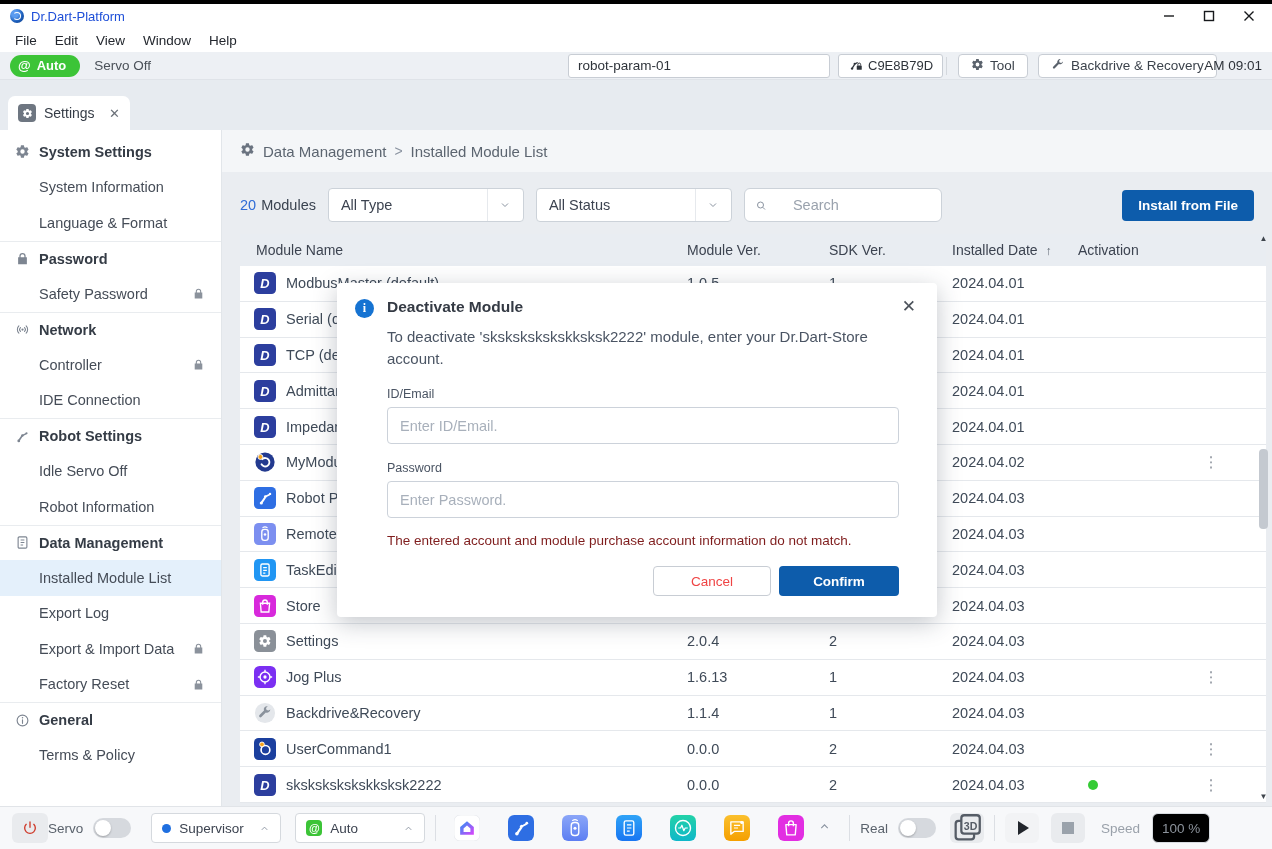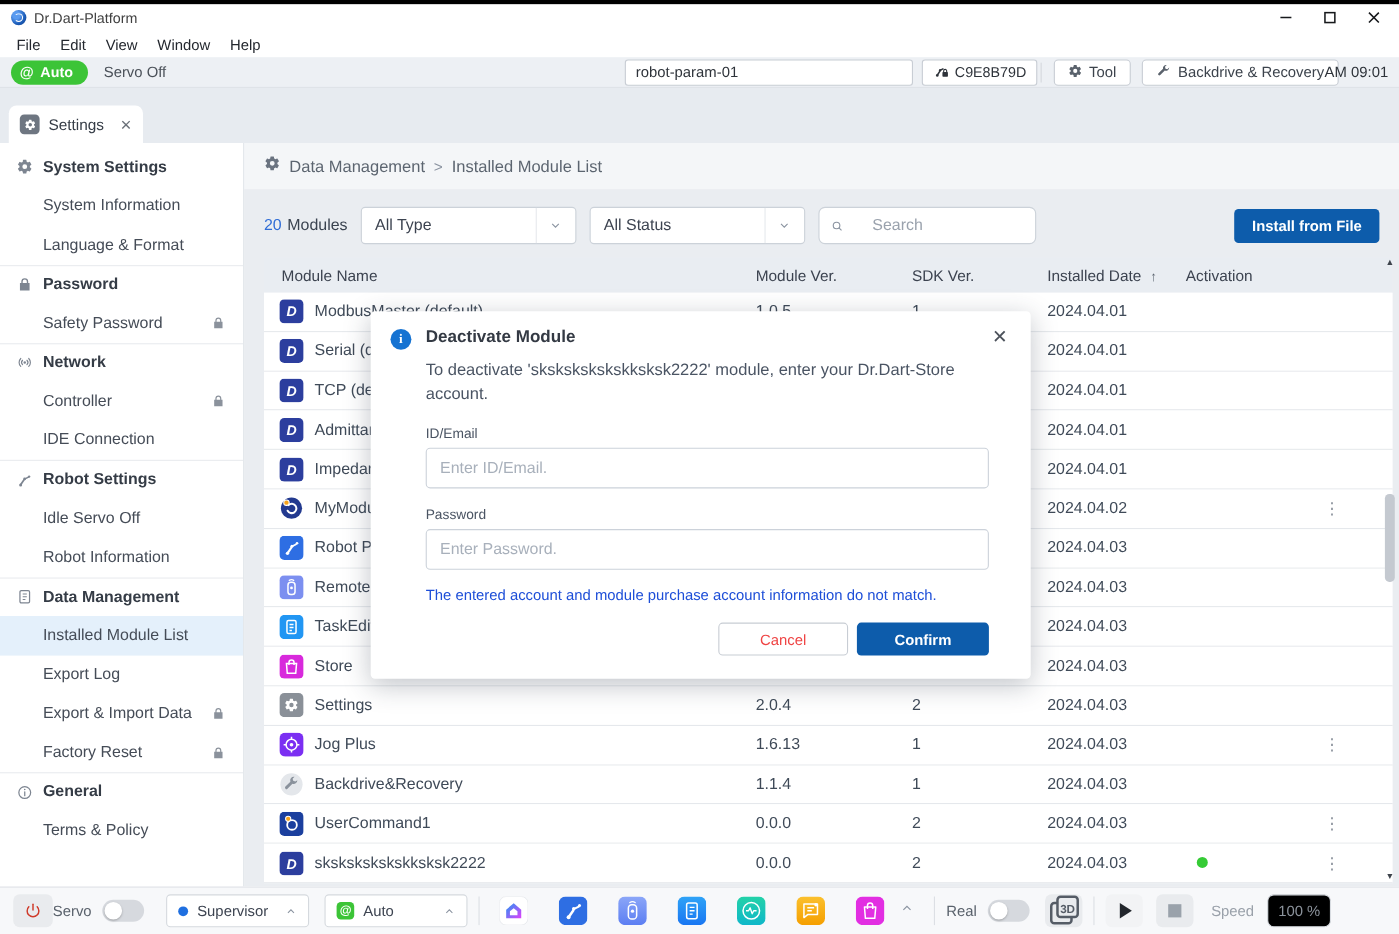--- a/index.html
+++ b/index.html
@@ -4,21 +4,21 @@
 <style>
   html,body{margin:0;padding:0;background:#c9ccd1;}
   *{box-sizing:border-box;font-family:"Liberation Sans",sans-serif;}
   .app{position:relative;width:1272px;height:849px;background:#fff;overflow:hidden;}
 
   
   .top-black{height:4px;background:#000;}
   .titlebar{height:24px;background:#fff;display:flex;align-items:center;padding:0 10px;}
   .logo{width:14px;height:14px;border-radius:50%;background:radial-gradient(circle at 35% 35%,#5a9bf0 0 25%,#1b5cb8 60%,#123f86);margin-right:7px;position:relative;}
   .logo::after{content:"";position:absolute;inset:3px;border-radius:50%;border:1.6px solid #fff;border-left-color:transparent;}
-  .title-text{font-size:13px;color:#404040;}
+  .title-text{font-size:13px;color:#1d4ed8;}
   .win-controls{margin-left:auto;display:flex;align-items:center;gap:26px;padding-right:6px;}
   .win-btn{width:14px;height:14px;display:flex;align-items:center;justify-content:center;color:#17191c;cursor:pointer;}
   .win-btn svg{width:12px;height:12px;stroke:#17191c;stroke-width:1.4;fill:none;}
 
   .menubar{height:24px;background:#fff;display:flex;align-items:center;padding-left:6px;}
   .menu-item{font-size:13.5px;color:#23272e;padding:0 9px;cursor:pointer;}
 
   .toolbar{height:28px;background:#edf0f4;border-bottom:1px solid #dfe3e8;display:flex;align-items:center;padding:0 10px;position:relative;}
   .auto-badge{display:flex;align-items:center;gap:6px;background:#3cc437;color:#fff;border-radius:11px;height:22px;padding:0 14px 0 8px;font-size:13px;font-weight:bold;}
   .auto-badge .at{font-size:13px;font-weight:bold;}
@@ -92,21 +92,21 @@
   .modal{position:absolute;left:337px;top:283px;width:600px;height:334px;background:#fff;border-radius:4px;box-shadow:0 6px 24px rgba(40,50,70,.28);padding:15px 16px 14px 18px;}
   .m-titlerow{display:flex;align-items:flex-start;}
   .m-info{width:19px;height:19px;border-radius:50%;background:#1673d2;color:#fff;font-size:12px;font-weight:bold;display:flex;align-items:center;justify-content:center;margin-top:1px;font-family:"Liberation Serif",serif;}
   .m-title{font-size:15.5px;font-weight:bold;color:#343a44;margin-left:13px;}
   .m-close{margin-left:auto;color:#4c525b;font-size:17px;cursor:pointer;line-height:1;margin-right:5px;}
   .m-body{padding-left:32px;padding-right:22px;}
   .m-msg{font-size:15px;color:#4a5463;line-height:22px;margin-top:8px;}
   .m-label{font-size:12.5px;color:#4a5463;margin-top:17px;}
   .m-input{width:100%;height:37px;border:1px solid #ccd2da;border-radius:4px;margin-top:6px;font-size:14.5px;color:#333;padding:0 12px;outline:none;}
   .m-input::placeholder{color:#a8b0bb;}
-  .m-error{color:#1d4ed8;font-size:13.5px;line-height:17px;margin-top:14px;}
+  .m-error{color:#7f1d1d;font-size:13.5px;line-height:17px;margin-top:14px;}
   .m-btnrow{display:flex;justify-content:flex-end;gap:8px;margin-top:17px;}
   .btn-cancel{width:118px;height:30px;background:#fff;border:1px solid #c8cdd4;border-radius:4px;font-size:13.5px;color:#ef4444;cursor:pointer;}
   .btn-confirm{width:120px;height:30px;background:#0d5cab;border:none;border-radius:4px;font-size:13.5px;font-weight:bold;color:#fff;cursor:pointer;}
 
   
   .taskbar{height:43px;background:#f7f8fa;border-top:1px solid #e1e4e8;display:flex;align-items:center;padding:0 12px;position:relative;}
   .pwr-btn{width:36px;height:30px;border-radius:6px;background:#e9ebee;display:flex;align-items:center;justify-content:center;cursor:pointer;}
   .pwr-btn svg{width:16px;height:16px;stroke:#cf3a2a;stroke-width:2;fill:none;}
   .tk-label{font-size:13.5px;color:#5a626c;}
   .toggle{width:38px;height:20px;border-radius:10px;background:#d6d9de;position:relative;cursor:pointer;}

